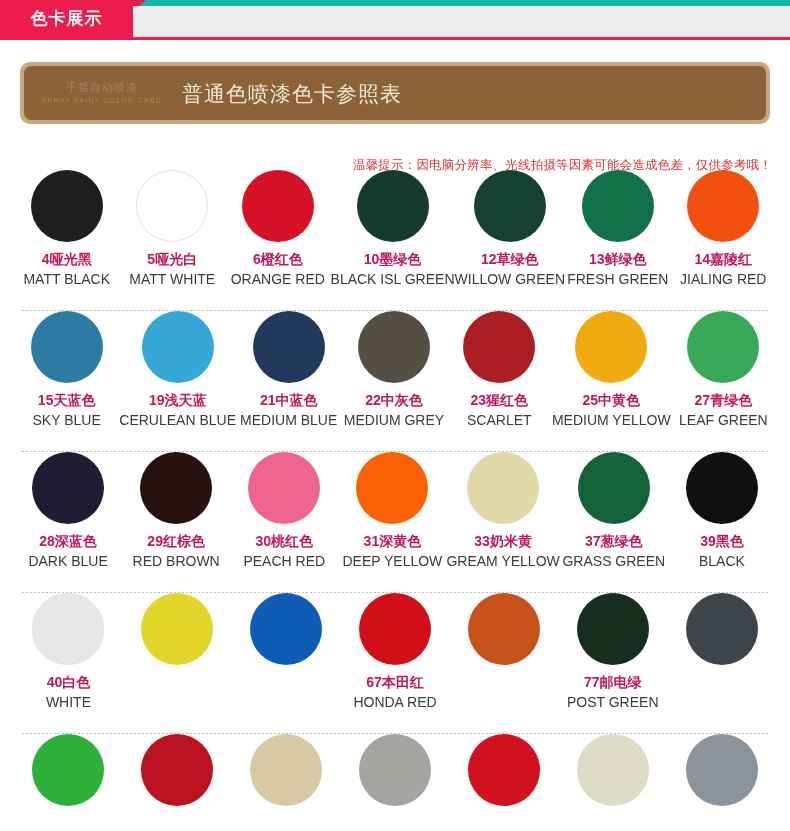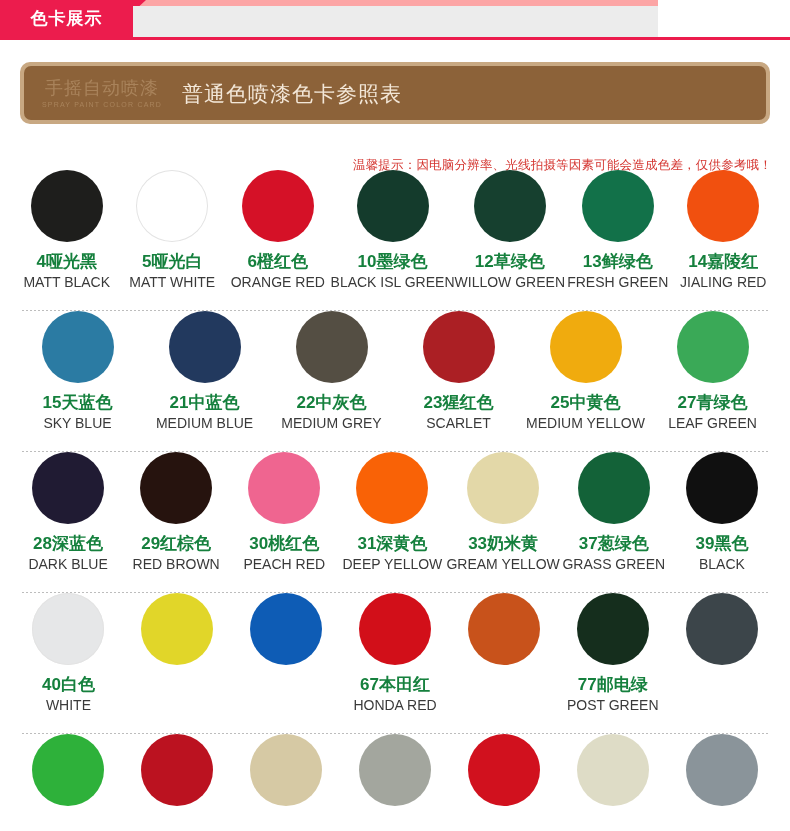--- a/index.html
+++ b/index.html
@@ -6,22 +6,22 @@
   body{
     width:790px;height:831px;
     background:#ffffff;
     font-family:"Liberation Sans","DejaVu Sans",sans-serif;
     overflow:hidden;
     position:relative;
   }
 
   
   .tabbar{
-    position:absolute;left:0;top:0;width:658px;height:37px;
-    background:#fca5a5;
+    position:absolute;left:0;top:0;width:790px;height:37px;
+    background:#14b8a6;
   }
   .tabbar .tab{
     position:absolute;left:0;top:0;
     width:133px;height:37px;
     background:#ec1c4d;
     display:flex;align-items:center;justify-content:center;
   }
   .tabbar .tab-label{
     color:#ffffff;font-size:17px;font-weight:bold;letter-spacing:1px;
     line-height:1;
@@ -56,21 +56,21 @@
     display:flex;align-items:center;
     box-sizing:border-box;
     padding-left:18px;
   }
   .logo-block{
     display:flex;flex-direction:column;align-items:center;
     color:#a9835b;
     margin-right:20px;
     line-height:1;
   }
-  .logo-cn{font-size:18px;letter-spacing:1px;margin-bottom:4px;}
+  .logo-cn{font-size:11px;letter-spacing:1px;margin-bottom:4px;}
   .logo-en{font-size:7px;letter-spacing:1.2px;}
   .banner-title{
     color:#f3e7d8;font-size:21px;letter-spacing:1px;line-height:1;
   }
 
   
   .reminder{
     position:absolute;right:18px;top:133px;
     color:#d4342f;font-size:12.5px;letter-spacing:0.2px;
     white-space:nowrap;
@@ -95,21 +95,21 @@
   }
   .dot{
     width:72px;height:72px;border-radius:50%;
     flex:none;
   }
   .dot.ring{box-shadow:inset 0 0 0 1px #e3e3e3;}
   .names{
     margin-top:9px;text-align:center;line-height:1.25;
   }
   .name-cn{
-    font-size:17px;color:#15803d;font-weight:bold;white-space:nowrap;
+    font-size:14px;color:#be185d;font-weight:bold;white-space:nowrap;
   }
   .name-en{
     font-size:14px;color:#3a3a3a;white-space:nowrap;margin-top:2px;
   }
   .sep{
     height:1px;margin:0 22px;
     background-image:linear-gradient(to right,#bdbdbd 0 2px,transparent 2px 4px);
     background-size:4px 1px;background-repeat:repeat-x;
   }
 </style>
@@ -192,20 +192,27 @@
     <div class="sep"></div>
     <div class="row labeled">
       <div class="cell">
         <div class="dot" style="background: rgb(43, 123, 163);"></div>
         <div class="names">
           <div class="name-cn">15天蓝色</div>
           <div class="name-en">SKY  BLUE</div>
         </div>
       </div>
       <div class="cell">
+        <div class="dot" style="background: rgb(53, 168, 216);"></div>
+        <div class="names">
+          <div class="name-cn">19浅天蓝</div>
+          <div class="name-en">CERULEAN BLUE</div>
+        </div>
+      </div>
+      <div class="cell">
         <div class="dot" style="background: rgb(34, 57, 94);"></div>
         <div class="names">
           <div class="name-cn">21中蓝色</div>
           <div class="name-en">MEDIUM BLUE</div>
         </div>
       </div>
       <div class="cell">
         <div class="dot" style="background: rgb(84, 78, 67);"></div>
         <div class="names">
           <div class="name-cn">22中灰色</div>

